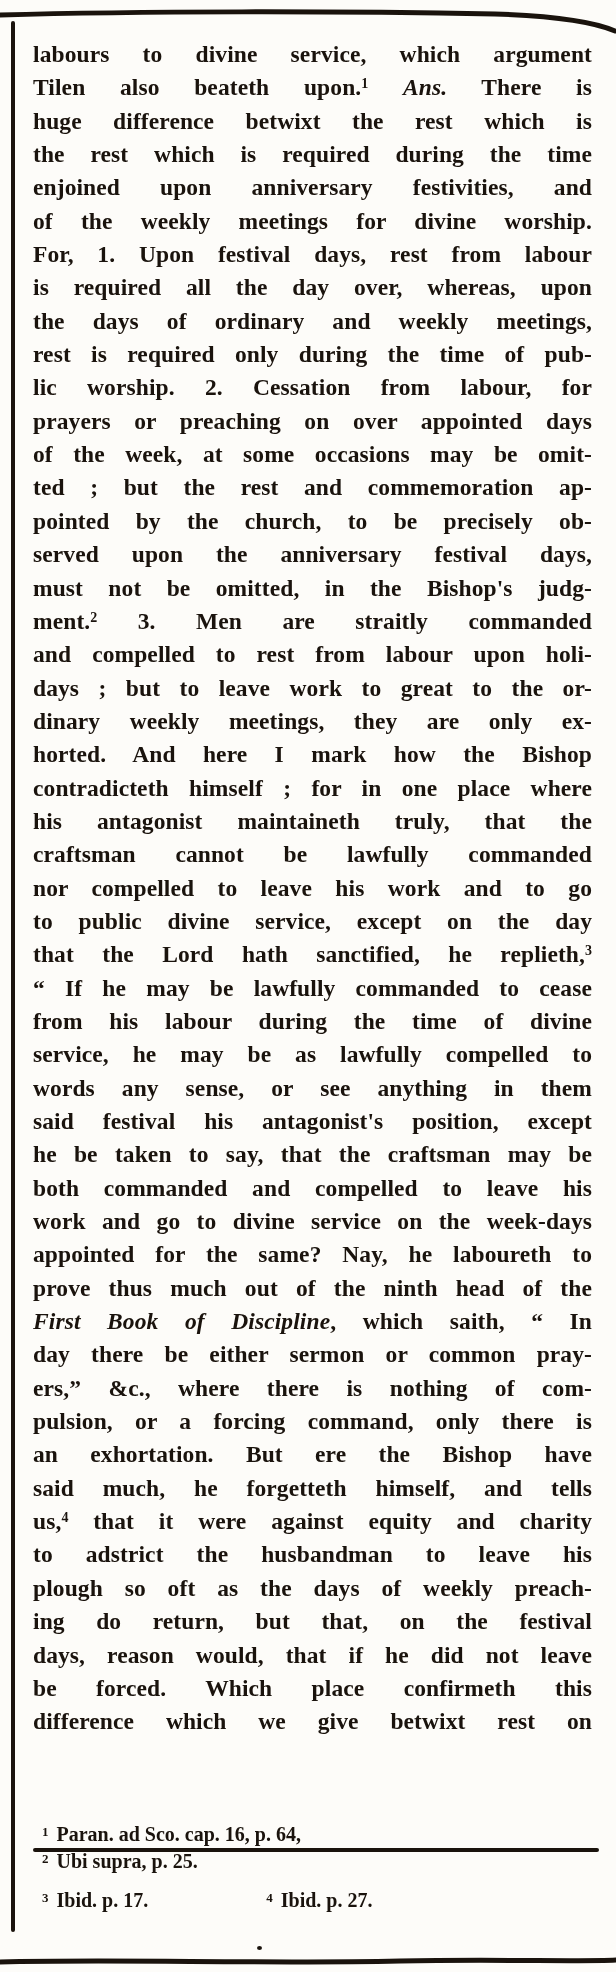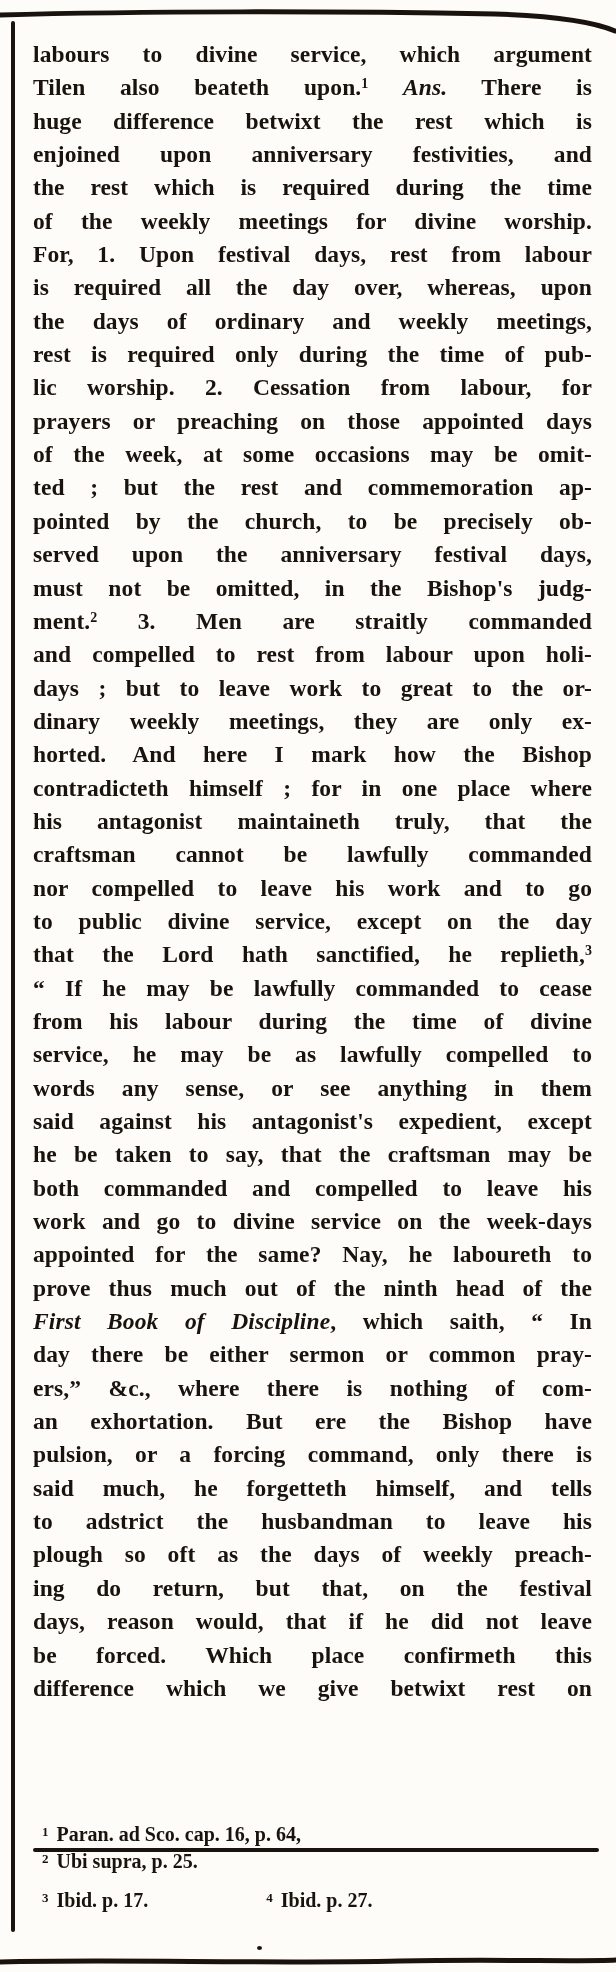--- a/index.html
+++ b/index.html
@@ -88,61 +88,62 @@
   <svg class="top-rule" width="616" height="38" viewBox="0 0 616 38">
     <path d="M0 15 C 140 11, 340 11, 495 14 C 555 16, 594 22, 615 31" fill="none" stroke="#1a130d" stroke-width="5" stroke-linecap="round"></path>
   </svg>
 
   <div class="left-rule"></div>
 
   <div class="text-block" id="body-text">
       <div class="line"><span>labours to divine service, which argument</span></div>
       <div class="line"><span>Tilen also beateth upon.</span><sup class="fnref">1</sup><span> </span><span class="it">Ans.</span><span> There is</span></div>
       <div class="line"><span>huge difference betwixt the rest which is</span></div>
+      <div class="line"><span>the rest which is required during the time</span></div>
       <div class="line"><span>enjoined upon anniversary festivities, and</span></div>
-      <div class="line"><span>the rest which is required during the time</span></div>
       <div class="line"><span>of the weekly meetings for divine worship.</span></div>
       <div class="line"><span>For, 1. Upon festival days, rest from labour</span></div>
       <div class="line"><span>is required all the day over, whereas, upon</span></div>
       <div class="line"><span>the days of ordinary and weekly meetings,</span></div>
       <div class="line"><span>rest is required only during the time of pub-</span></div>
       <div class="line"><span>lic worship. 2. Cessation from labour, for</span></div>
-      <div class="line"><span>prayers or preaching on those appointed days</span></div>
+      <div class="line"><span>prayers or preaching on over appointed days</span></div>
       <div class="line"><span>of the week, at some occasions may be omit-</span></div>
       <div class="line"><span>ted ; but the rest and commemoration ap-</span></div>
       <div class="line"><span>pointed by the church, to be precisely ob-</span></div>
       <div class="line"><span>served upon the anniversary festival days,</span></div>
       <div class="line"><span>must not be omitted, in the Bishop's judg-</span></div>
       <div class="line"><span>ment.</span><sup class="fnref">2</sup><span> 3. Men are straitly commanded</span></div>
       <div class="line"><span>and compelled to rest from labour upon holi-</span></div>
       <div class="line"><span>days ; but to leave work to great to the or-</span></div>
       <div class="line"><span>dinary weekly meetings, they are only ex-</span></div>
       <div class="line"><span>horted. And here I mark how the Bishop</span></div>
       <div class="line"><span>contradicteth himself ; for in one place where</span></div>
       <div class="line"><span>his antagonist maintaineth truly, that the</span></div>
       <div class="line"><span>craftsman cannot be lawfully commanded</span></div>
       <div class="line"><span>nor compelled to leave his work and to go</span></div>
       <div class="line"><span>to public divine service, except on the day</span></div>
       <div class="line"><span>that the Lord hath sanctified, he replieth,</span><sup class="fnref">3</sup></div>
       <div class="line"><span>“ If he may be lawfully commanded to cease</span></div>
       <div class="line"><span>from his labour during the time of divine</span></div>
       <div class="line"><span>service, he may be as lawfully compelled to</span></div>
       <div class="line"><span>words any sense, or see anything in them</span></div>
-      <div class="line"><span>said against his antagonist's expedient, except</span></div>
+      <div class="line"><span>said festival his antagonist's position, except</span></div>
       <div class="line"><span>he be taken to say, that the craftsman may be</span></div>
       <div class="line"><span>both commanded and compelled to leave his</span></div>
       <div class="line"><span>work and go to divine service on the week-days</span></div>
       <div class="line"><span>appointed for the same? Nay, he laboureth to</span></div>
       <div class="line"><span>prove thus much out of the ninth head of the</span></div>
       <div class="line"><span class="it">First Book of Discipline</span><span>, which saith, “ In</span></div>
       <div class="line"><span>day there be either sermon or common pray-</span></div>
       <div class="line"><span>ers,” &amp;c., where there is nothing of com-</span></div>
+      <div class="line"><span>pulsion, or a forcing command, only there is</span></div>
       <div class="line"><span>an exhortation. But ere the Bishop have</span></div>
-      <div class="line"><span>pulsion, or a forcing command, only there is</span></div>
       <div class="line"><span>said much, he forgetteth himself, and tells</span></div>
+      <div class="line"><span>us,</span><sup class="fnref">4</sup><span> that it were against equity and charity</span></div>
       <div class="line"><span>to adstrict the husbandman to leave his</span></div>
       <div class="line"><span>plough so oft as the days of weekly preach-</span></div>
       <div class="line"><span>ing do return, but that, on the festival</span></div>
       <div class="line"><span>days, reason would, that if he did not leave</span></div>
       <div class="line"><span>be forced. Which place confirmeth this</span></div>
       <div class="line"><span>difference which we give betwixt rest on</span></div>
     </div>
 
   <div class="fn-sep"></div>
 

